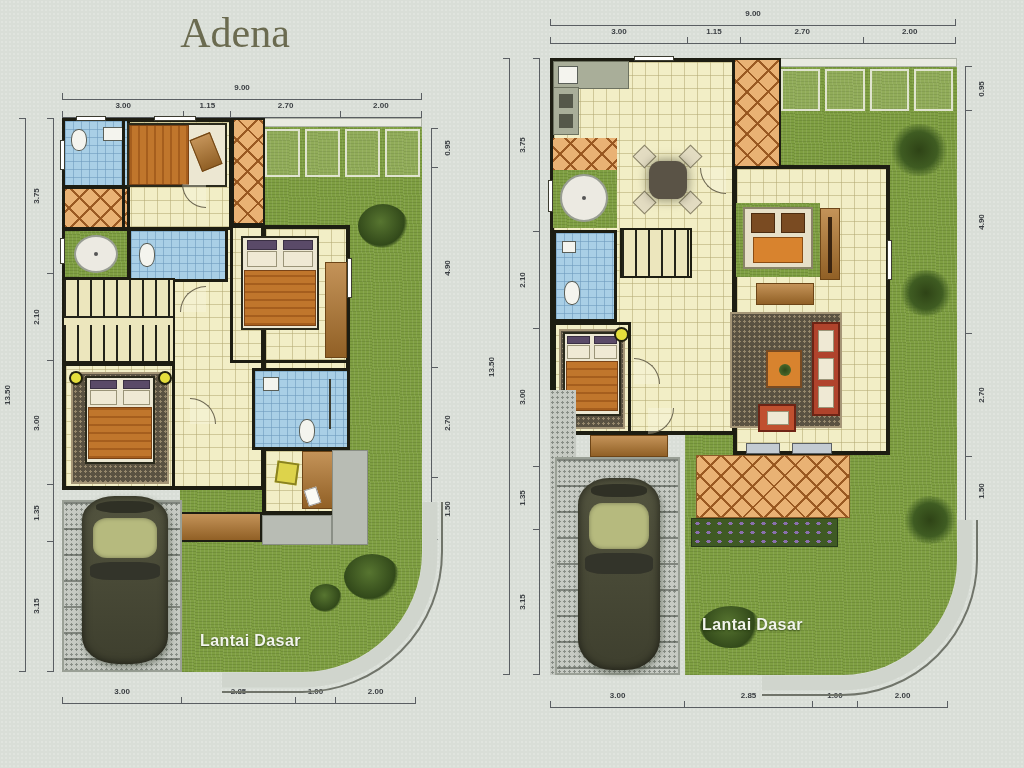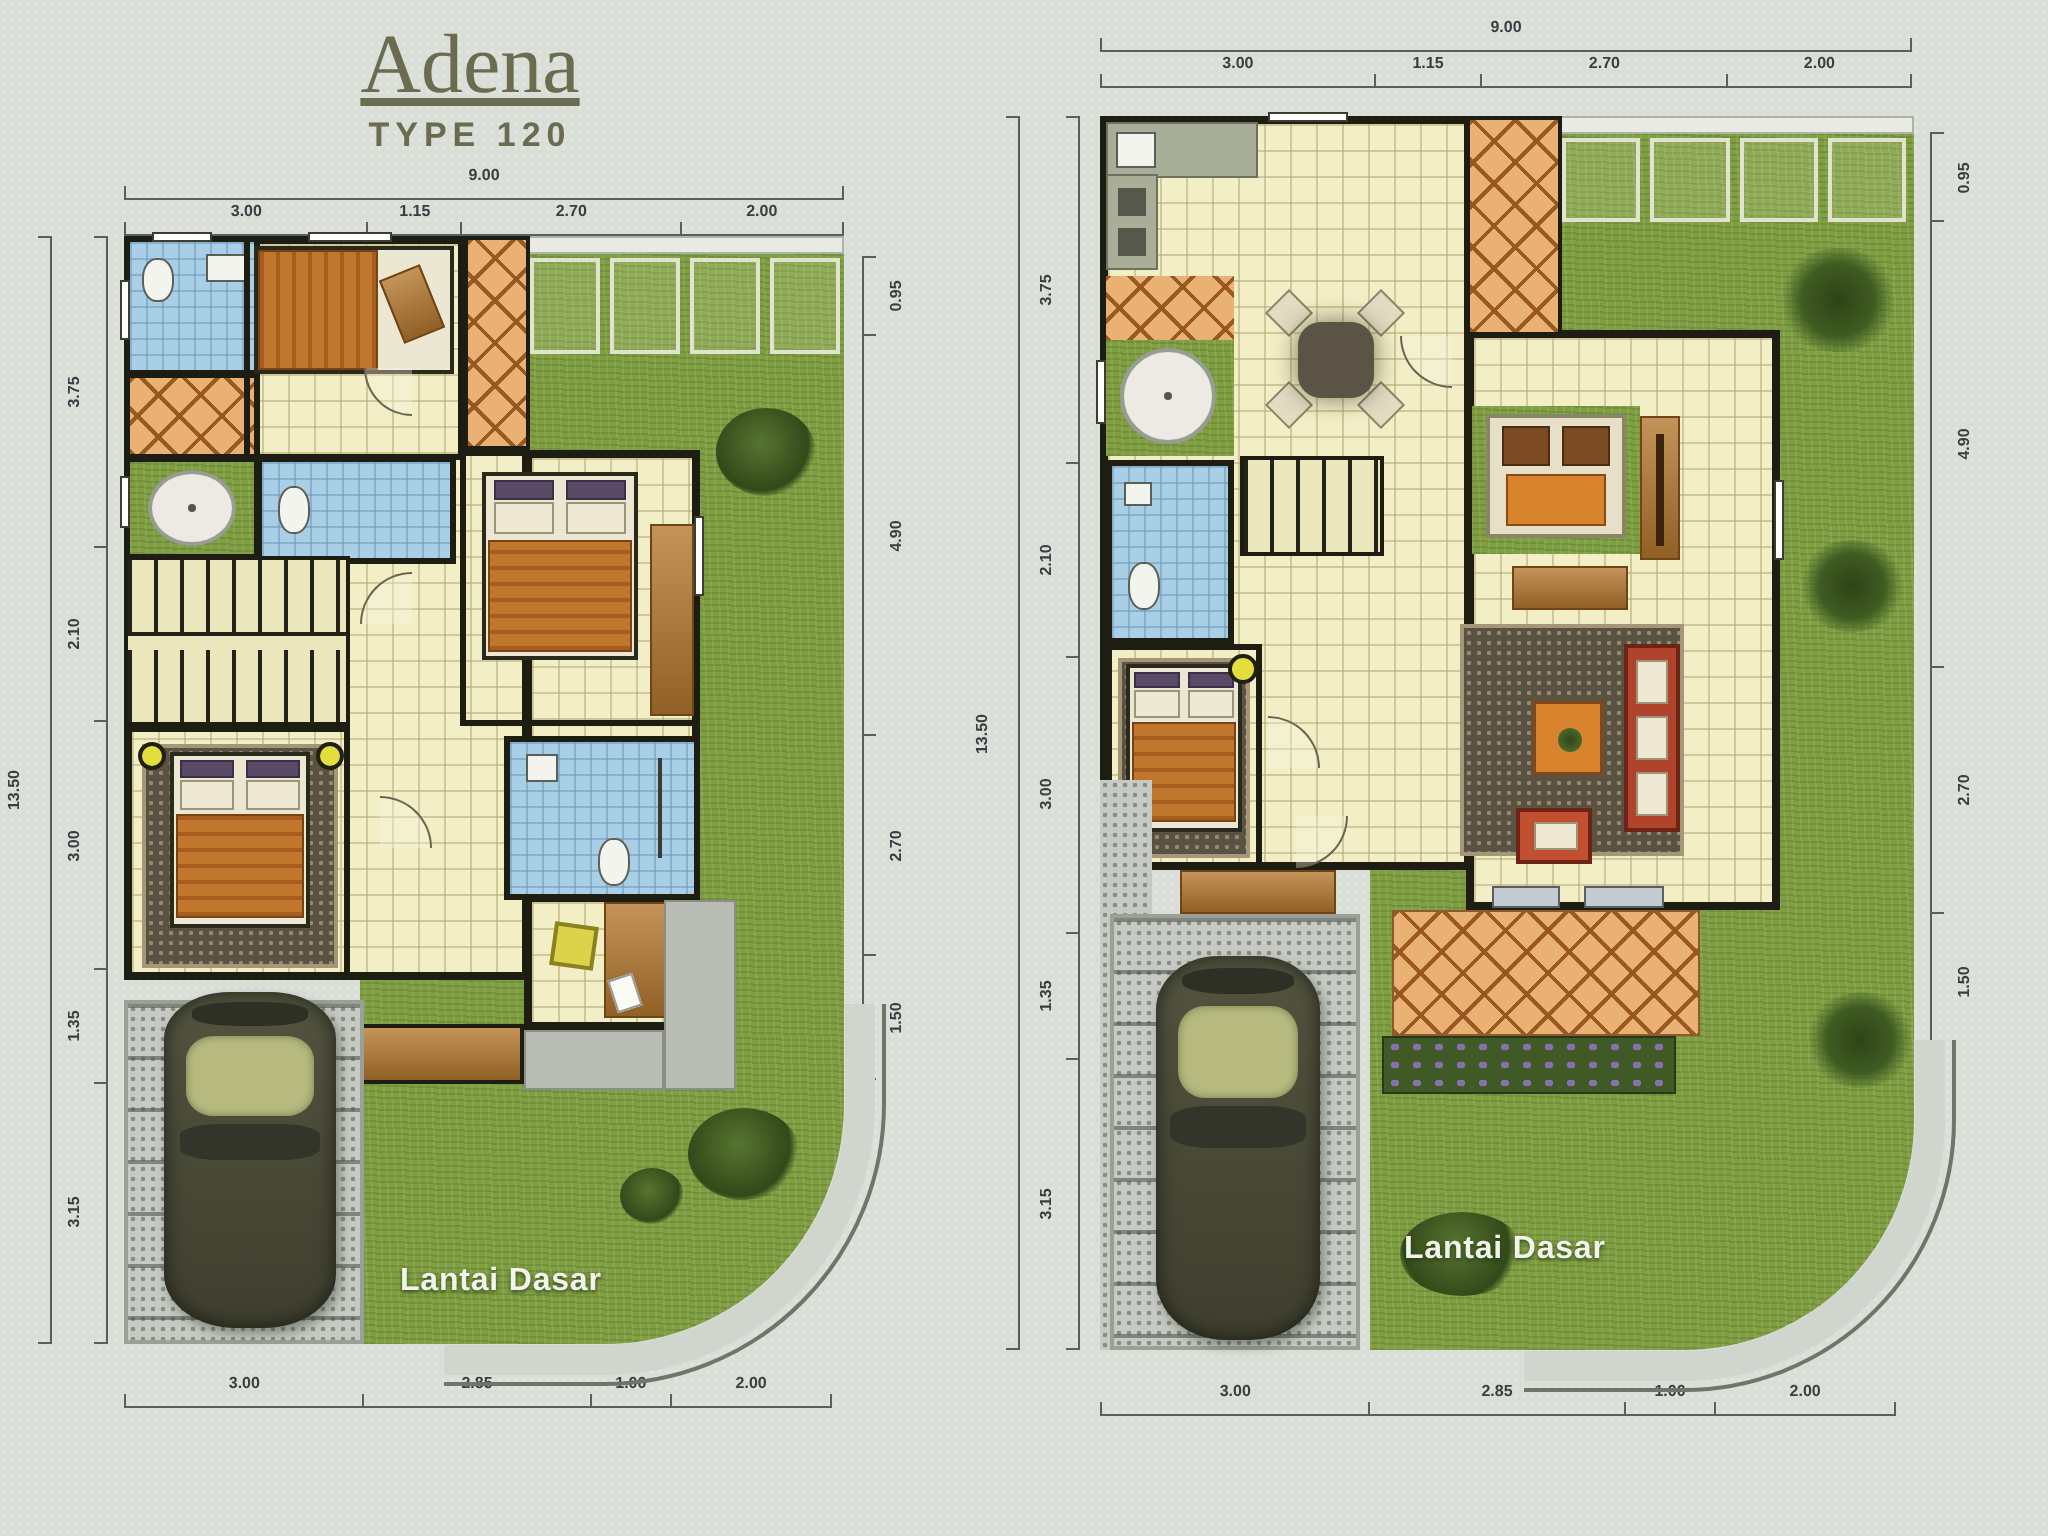--- a/index.html
+++ b/index.html
@@ -90,35 +90,34 @@
   .dim-v .seg{position:relative;flex-basis:0;border-top:1px solid #5a5e62;width:7px;}
   .dim-v .seg:last-child{border-bottom:1px solid #5a5e62;}
   .dim-v .seg span{position:absolute;top:50%;white-space:nowrap;}
   .dim-v.line-right{background:linear-gradient(#5a5e62,#5a5e62) right top/1px 100% no-repeat;}
   .dim-v.line-right .seg{margin-left:auto;}
   .dim-v.line-right .seg span{right:9px;transform:translate(0,-50%) rotate(-90deg);transform-origin:center;}
   .dim-v.line-left{background:linear-gradient(#5a5e62,#5a5e62) left top/1px 100% no-repeat;}
   .dim-v.line-left .seg{margin-right:auto;}
   .dim-v.line-left .seg span{left:9px;transform:translate(0,-50%) rotate(-90deg);transform-origin:center;}
   
-  .brand-name{font-family:"Liberation Serif",serif;font-size:42px;color:#6b6b50;line-height:1;text-decoration:underline;}
+  .brand-name{font-family:"Liberation Serif",serif;font-size:42px;color:#6b6b50;line-height:1;}
   .brand-type{font-size:17px;font-weight:bold;letter-spacing:3px;color:#6b6b50;margin-top:4px;}
   .plan-label{color:#f2f4ec;font-weight:bold;font-size:16px;letter-spacing:.4px;text-shadow:0 1px 2px rgba(35,55,15,.85);}
   .paver-row{display:flex;gap:5px;}
   .paver-sq{flex:1;border:2px solid #e0e4cf;background:rgba(225,232,195,.18);}
   .fence{background:#e9eae1;border:1px solid #aeb3a8;}
   .patio-gray{background:#b8bcb4;border:1px solid #8a8f86;}
   .counter{background:#a9ae99;border:1px solid #6d7260;}
 </style>
 </head>
 <body>
 
 <div class="abs" style="left:150px;top:12px;width:170px;text-align:center;">
   <div class="brand-name">Adena</div>
-  <div class="brand-type">TYPE 120</div>
 </div>
 
 <div class="abs" style="left:0;top:0;width:512px;height:768px;">
 
   <div class="dim dim-h overall" style="left:62px;top:86px;width:360px;">
     <div class="seg" style="flex-grow:1">
         <span>9.00</span>
       </div>
   </div>
   <div class="dim dim-h" style="left:62px;top:100px;width:360px;">

